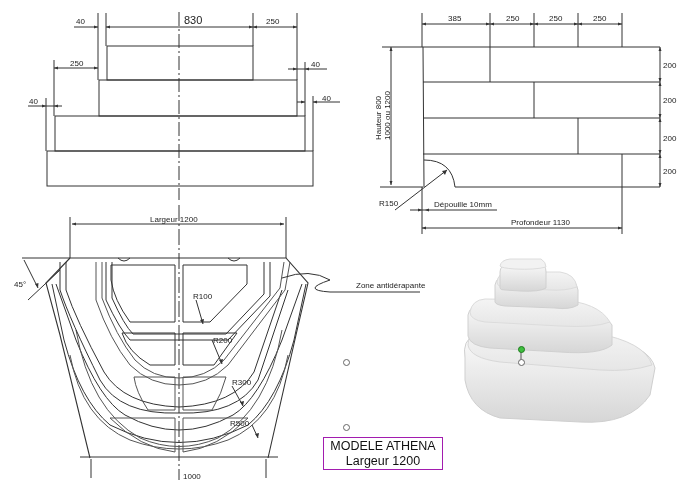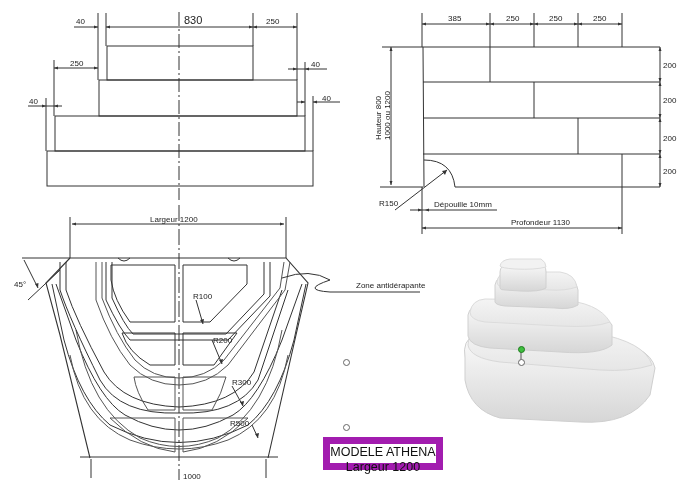--- a/index.html
+++ b/index.html
@@ -2,21 +2,21 @@
 <html><head>
 <meta charset="utf-8">
 <style>
   html, body { margin: 0; padding: 0; background: #ffffff; }
   body { width: 692px; height: 490px; position: relative; overflow: hidden;
          font-family: "Liberation Sans", sans-serif; color: #222; }
   svg { position: absolute; left: 0; top: 0; }
   .dim { font-family: "Liberation Sans", sans-serif; font-size: 8px; fill: #222; }
   .dim-lg { font-family: "Liberation Sans", sans-serif; font-size: 11px; fill: #222; }
   .title-box { position: absolute; left: 323px; top: 437px; width: 120px; height: 33px;
-               border: 7px solid #a21caf; background: #fff; text-align: center;
+               border: 1px solid #a21caf; background: #fff; text-align: center;
                font-family: "Liberation Sans", sans-serif; font-size: 12.5px; line-height: 15px;
                color: #111; padding-top: 1px; box-sizing: border-box; }
   .title-box div { white-space: nowrap; }
   .handle { position: absolute; width: 5px; height: 5px; border-radius: 50%;
             border: 1px solid #666; background: #fff; }
   .handle.green { background: #3fbf3f; border-color: #1e7a1e; }
 </style>
 </head>
 <body>
 

